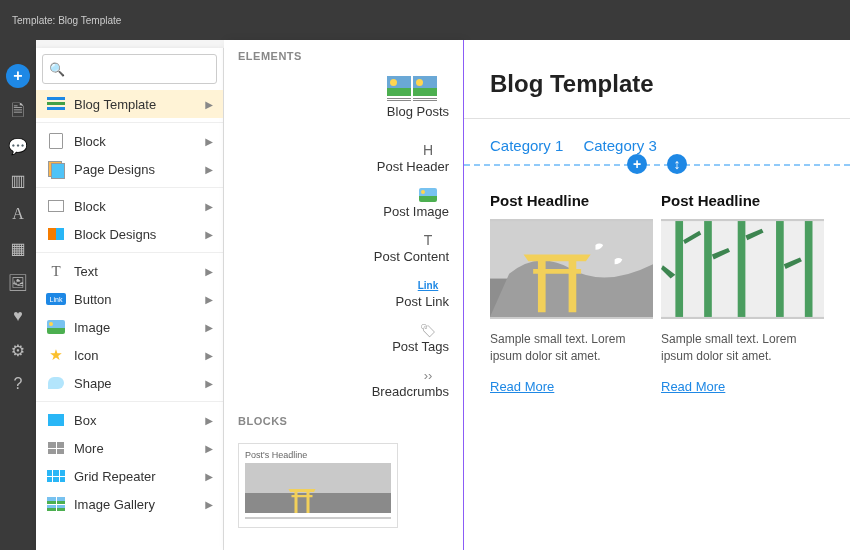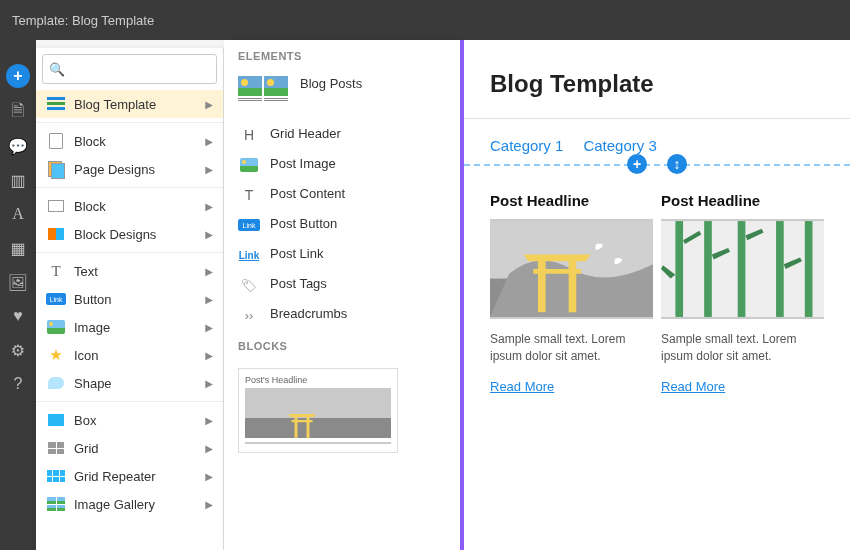--- a/index.html
+++ b/index.html
@@ -1,39 +1,39 @@
 <!DOCTYPE html>
 <html><head>
 <meta charset="utf-8">
 <style>
 * { box-sizing: border-box; margin: 0; padding: 0; font-family: Arial, Helvetica, sans-serif; }
 body { width: 850px; height: 550px; overflow: hidden; background: #f5f5f5; }
 
-.topbar { height: 40px; background: #3a3a3a; color: #ccc; display: flex; align-items: center; padding: 0 12px; font-size: 13px; }
+.topbar { height: 40px; background: #3a3a3a; color: #ccc; display: flex; align-items: center; padding: 0 12px; font-size: 10px; }
 .main { display: flex; height: 510px; }
 
 .left-rail { width: 36px; background: #3a3a3a; display: flex; flex-direction: column; align-items: center; padding-top: 8px; gap: 14px; }
 .left-rail .rail-icon { width: 20px; height: 20px; color: #bbb; display: flex; align-items: center; justify-content: center; font-size: 16px; cursor: pointer; }
 .plus-circle { width: 24px; height: 24px; border-radius: 50%; background: #1e88e5; color:#fff; display:flex;align-items:center;justify-content:center;font-size:16px;font-weight:bold;margin-top: 16px; }
 
 .panel1 { width: 188px; background: #fff; border-right: 1px solid #ddd; margin-top: 8px; box-shadow: 0 2px 6px rgba(0,0,0,0.15); }
 .search { padding: 6px; }
 .search input { width: 100%; height: 30px; border: 1px solid #ccc; border-radius: 3px; padding-left: 26px; font-size: 13px; }
 .search-wrap { position: relative; }
 .search-icon { position: absolute; left: 13px; top: 14px; color: #888; font-size: 13px; }
 
 .p1-item { display: flex; align-items: center; padding: 6px 10px; font-size: 13px; color: #333; cursor: pointer; position: relative; }
 .p1-item .chev { margin-left: auto; color: #888; font-size: 10px; }
 .p1-item.active { background: #fff3d6; }
 .p1-sep { height: 1px; background: #eee; margin: 4px 0; }
 .p1-icon { width: 20px; height: 16px; margin-right: 8px; display: inline-flex; align-items: center; justify-content: center; }
 
-.panel2 { width: 240px; background: #fff; border-right: 4px solid #8b5cf6; box-shadow: 2px 0 8px rgba(0,0,0,0.08); display:flex; flex-direction:column; }
+.panel2 { width: 240px; background: #fff; border-right: 1px solid #8b5cf6; box-shadow: 2px 0 8px rgba(0,0,0,0.08); display:flex; flex-direction:column; }
 .p2-header { font-size: 11px; letter-spacing: 0.5px; color: #888; padding: 10px 14px 6px; font-weight: 600; }
-.p2-row { display: flex; align-items: flex-start; padding: 6px 14px; font-size: 13px; color: #333; cursor: pointer; }
+.p2-row { display: flex; align-items: flex-end; padding: 6px 14px; font-size: 13px; color: #333; cursor: pointer; flex-direction: column; }
 .p2-row .p2-icon { width: 22px; height: 18px; margin-right: 10px; display:inline-flex; align-items:center; justify-content:center; }
 .p2-big { padding: 8px 14px; }
 .p2-big .big-thumbs { display:flex; gap:2px; margin-right:12px; }
 .big-thumb { width: 24px; height: 28px; display:flex; flex-direction:column; }
 .big-thumb .sky { flex:3; background:#6aa8d6; position:relative; }
 .big-thumb .sun { width:7px; height:7px; border-radius:50%; background:#ffd54f; position:absolute; top:3px; left:3px; }
 .big-thumb .hill { flex:2; background:#4caf50; }
 .big-thumb .lines { height:6px; display:flex; flex-direction:column; gap:1px; margin-top:2px; }
 .big-thumb .lines div { height:1px; background:#888; }
 
@@ -215,21 +215,21 @@
       </div>
     <div class="p1-item">
         <span class="p1-icon">
           <span class="ic-grid">
             <div></div>
             <div></div>
             <div></div>
             <div></div>
           </span>
         </span>
-        <span>Grid</span>
+        <span>More</span>
         <span class="chev">▶</span>
       </div>
     <div class="p1-item">
         <span class="p1-icon">
           <span class="ic-gridr">
             <div></div>
             <div></div>
             <div></div>
             <div></div>
             <div></div>
@@ -277,37 +277,31 @@
               <div></div>
               <div></div>
             </span>
           </span>
       </span>
       <span>Blog Posts</span>
     </div>
     <div style="height:8px"></div>
     <div class="p2-row">
         <span class="p2-icon ic-H">H</span>
-        <span>Grid Header</span>
+        <span>Post Header</span>
       </div>
     <div class="p2-row">
         <span class="p2-icon">
           <span class="ic-image"></span>
         </span>
         <span>Post Image</span>
       </div>
     <div class="p2-row">
         <span class="p2-icon ic-T">T</span>
         <span>Post Content</span>
-      </div>
-    <div class="p2-row">
-        <span class="p2-icon">
-          <span class="ic-btn">Link</span>
-        </span>
-        <span>Post Button</span>
       </div>
     <div class="p2-row">
         <span class="p2-icon ic-link">Link</span>
         <span>Post Link</span>
       </div>
     <div class="p2-row">
         <span class="p2-icon ic-tag">🏷</span>
         <span>Post Tags</span>
       </div>
     <div class="p2-row">

